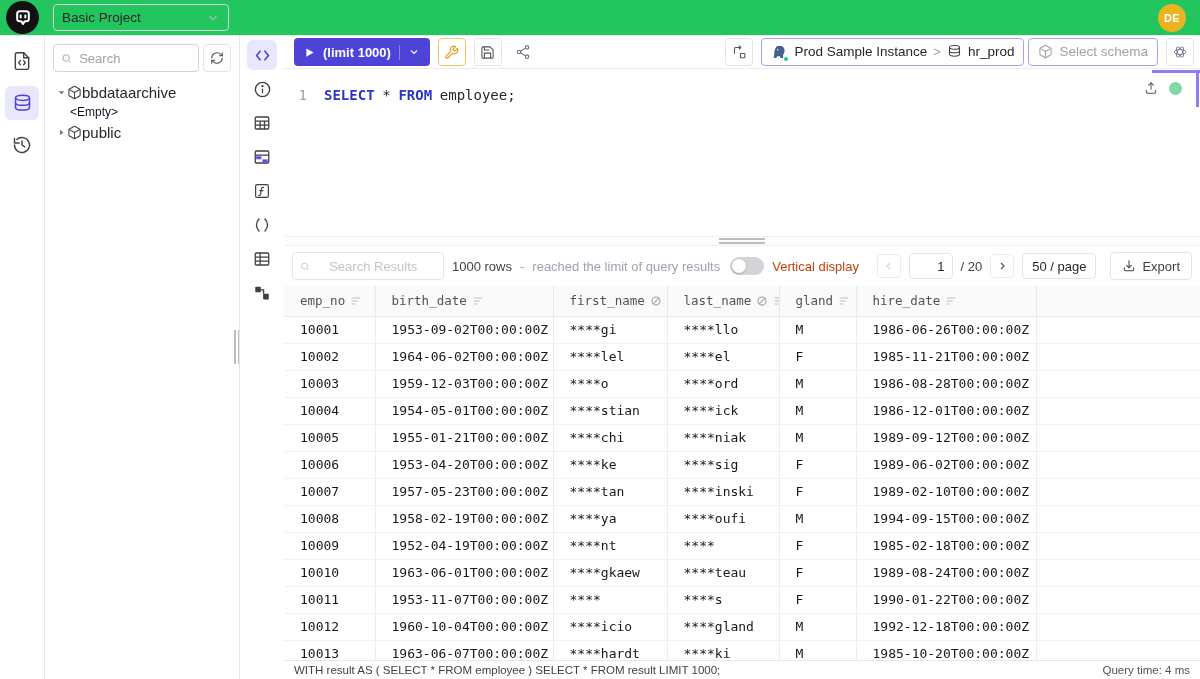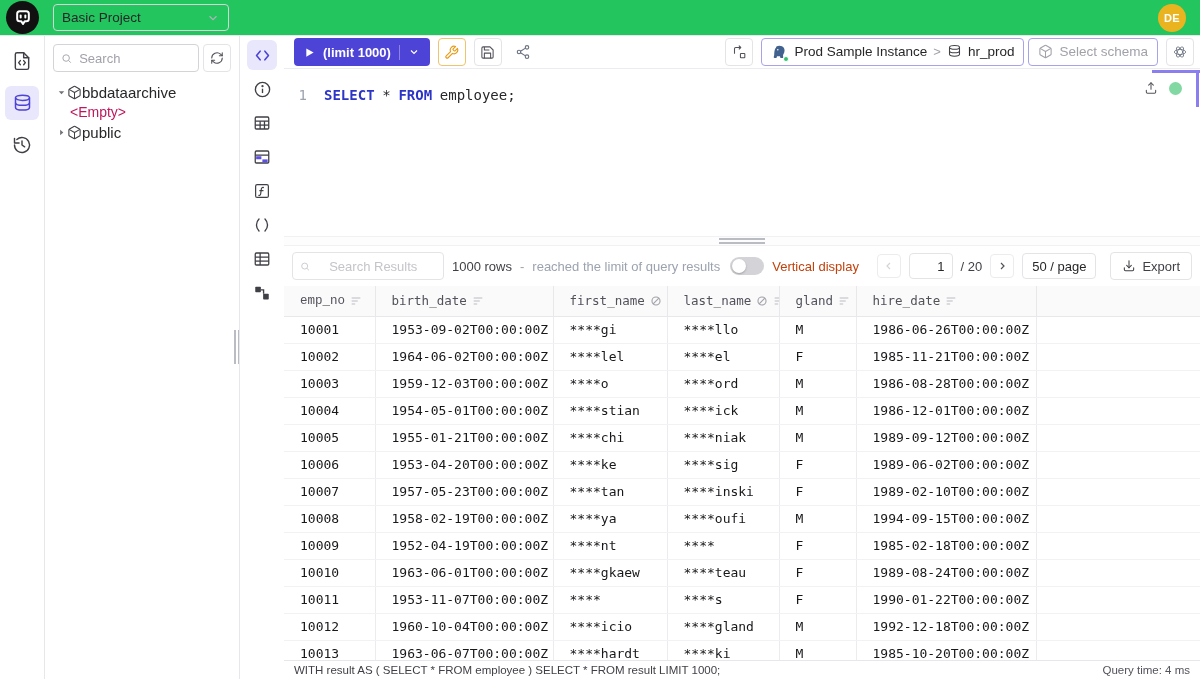--- a/index.html
+++ b/index.html
@@ -36,21 +36,21 @@
   .side-search-row{display:flex;gap:4px;padding:0 8px;align-items:center}
   .side-search{flex:1;height:28px;border:1px solid #d4d4d8;border-radius:4px;display:flex;align-items:center;padding:0 7px;gap:7px;color:#a1a1aa}
   .side-search input{border:none;outline:none;width:100%;font-size:13px;font-family:inherit}
   .side-search input::placeholder{color:#a1a1aa}
   .icon-btn-sq{width:28px;height:28px;border:1px solid #e4e4e7;border-radius:4px;background:#fff;
     display:flex;align-items:center;justify-content:center;color:#52525b;cursor:pointer}
   .tree{margin-top:10px}
   .tree-row{display:flex;align-items:center;gap:0;padding:2px 4px 2px 10px;height:20px;cursor:pointer;font-size:15px}
   .tree-caret{color:#71717a;width:12px;display:flex;justify-content:center}
   .tree-cube{color:#3f3f46}
-  .tree-empty{padding-left:25px;color:#be185d;height:20px;display:flex;align-items:center;font-size:14px}
+  .tree-empty{padding-left:25px;color:#0f172a;height:20px;display:flex;align-items:center;font-size:12px}
   .v-handle{position:absolute;right:0px;top:294px;width:5px;height:34px;display:flex;gap:2px}
   .v-handle i{width:2px;height:100%;background:#b9bcc2;display:block}
 
   
   .workspace{flex:1;display:flex;min-width:0}
   .rail-editor{width:44px;padding-top:4px;display:flex;flex-direction:column;align-items:center;gap:4px}
   .erail-btn{width:30px;height:30px;border:none;background:none;border-radius:6px;display:flex;
     align-items:center;justify-content:center;color:#3f3f46;cursor:pointer}
   .erail-btn.sel{background:#e9e7fb;color:var(--accent,#4d43d6)}
 
@@ -448,21 +448,21 @@
               </svg>
               <span>Export</span>
             </button>
           </div>
         </div>
 
         <div class="table-wrap">
           <table>
             <thead>
                 <tr>
-                  <th style="width: 91px; font-family: Liberation Mono, monospace;">
+                  <th style="width: 91px;">
                     <span class="th-inner">
                       <span class="th-label">emp_no</span>
                       <svg class="sort-ic" width="12" height="12" viewBox="0 0 14 14" fill="none" stroke="currentColor" stroke-width="1.5" stroke-linecap="round">
                         <path d="M2.5 3.5h9M2.5 7h6M2.5 10.5h3"></path>
                       </svg>
                     </span>
                   </th>
                   <th style="width: 178px;">
                     <span class="th-inner">
                       <span class="th-label">birth_date</span>

